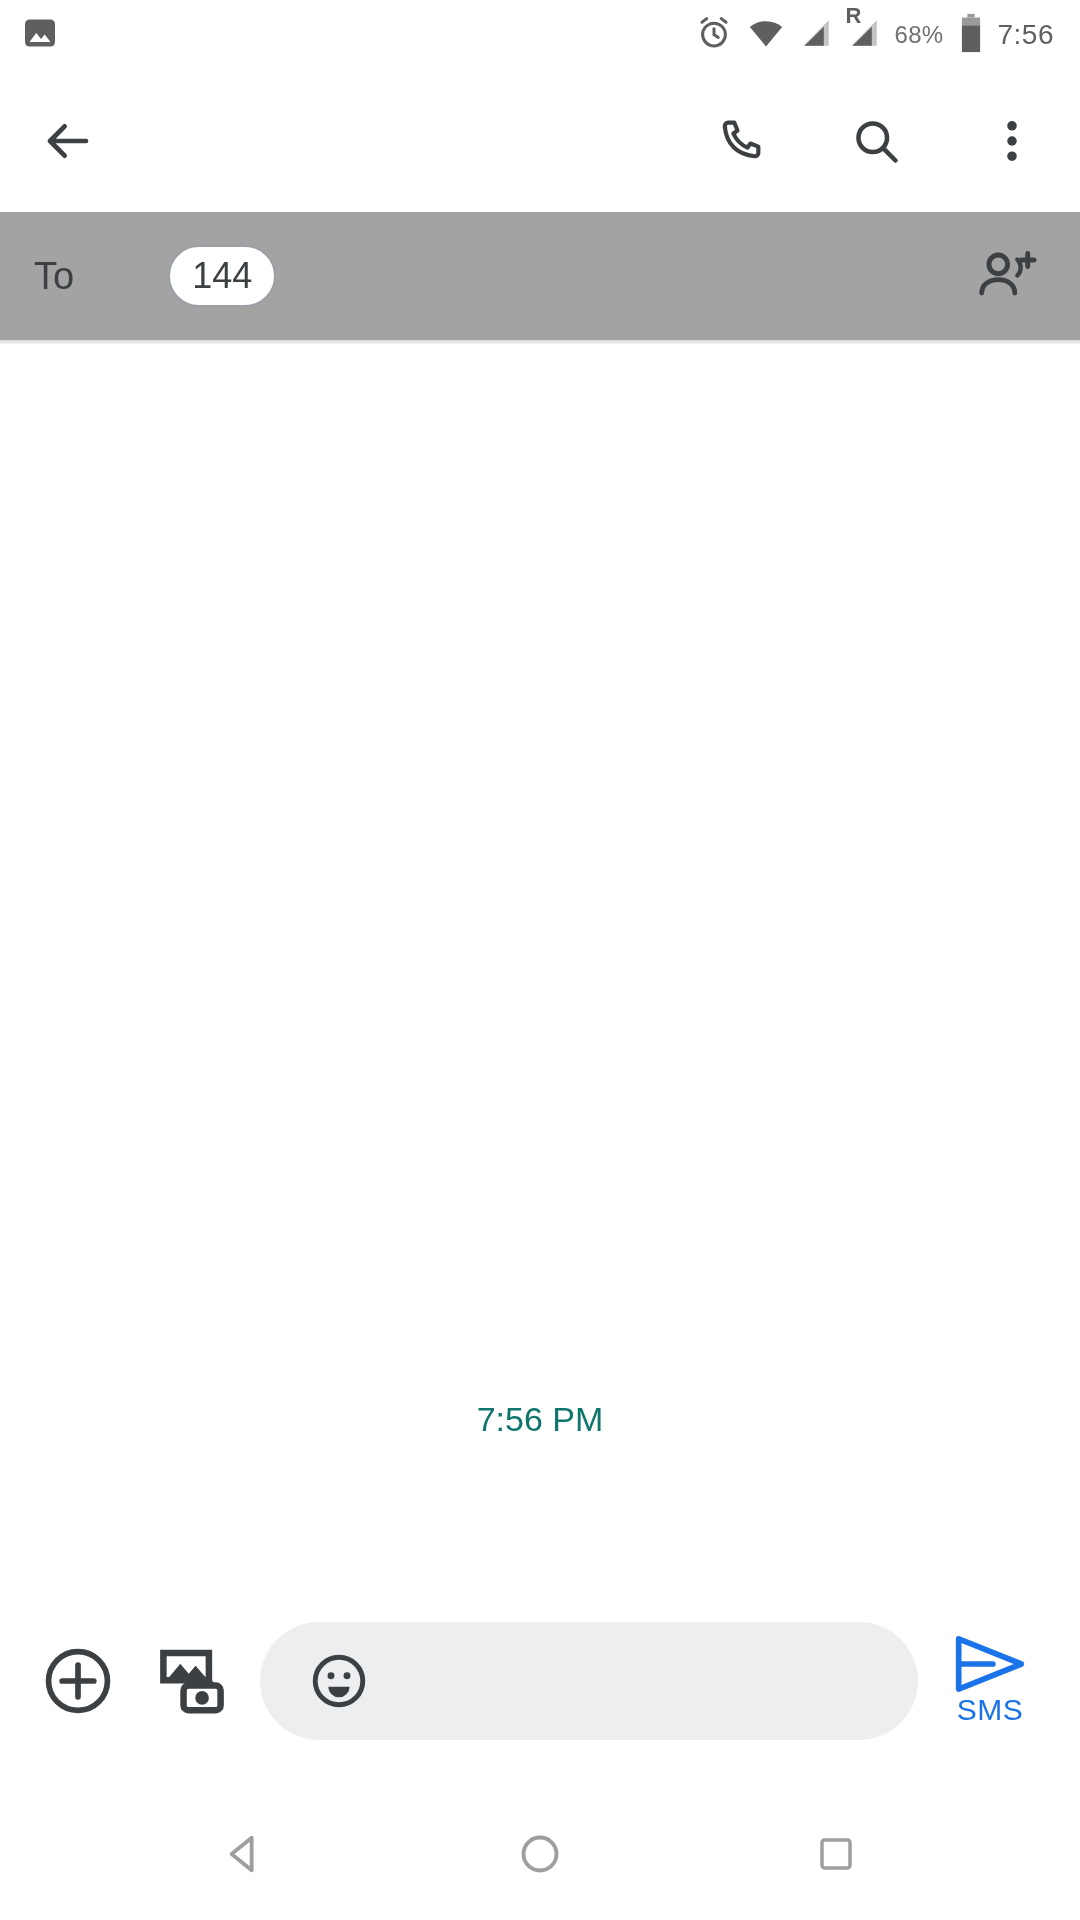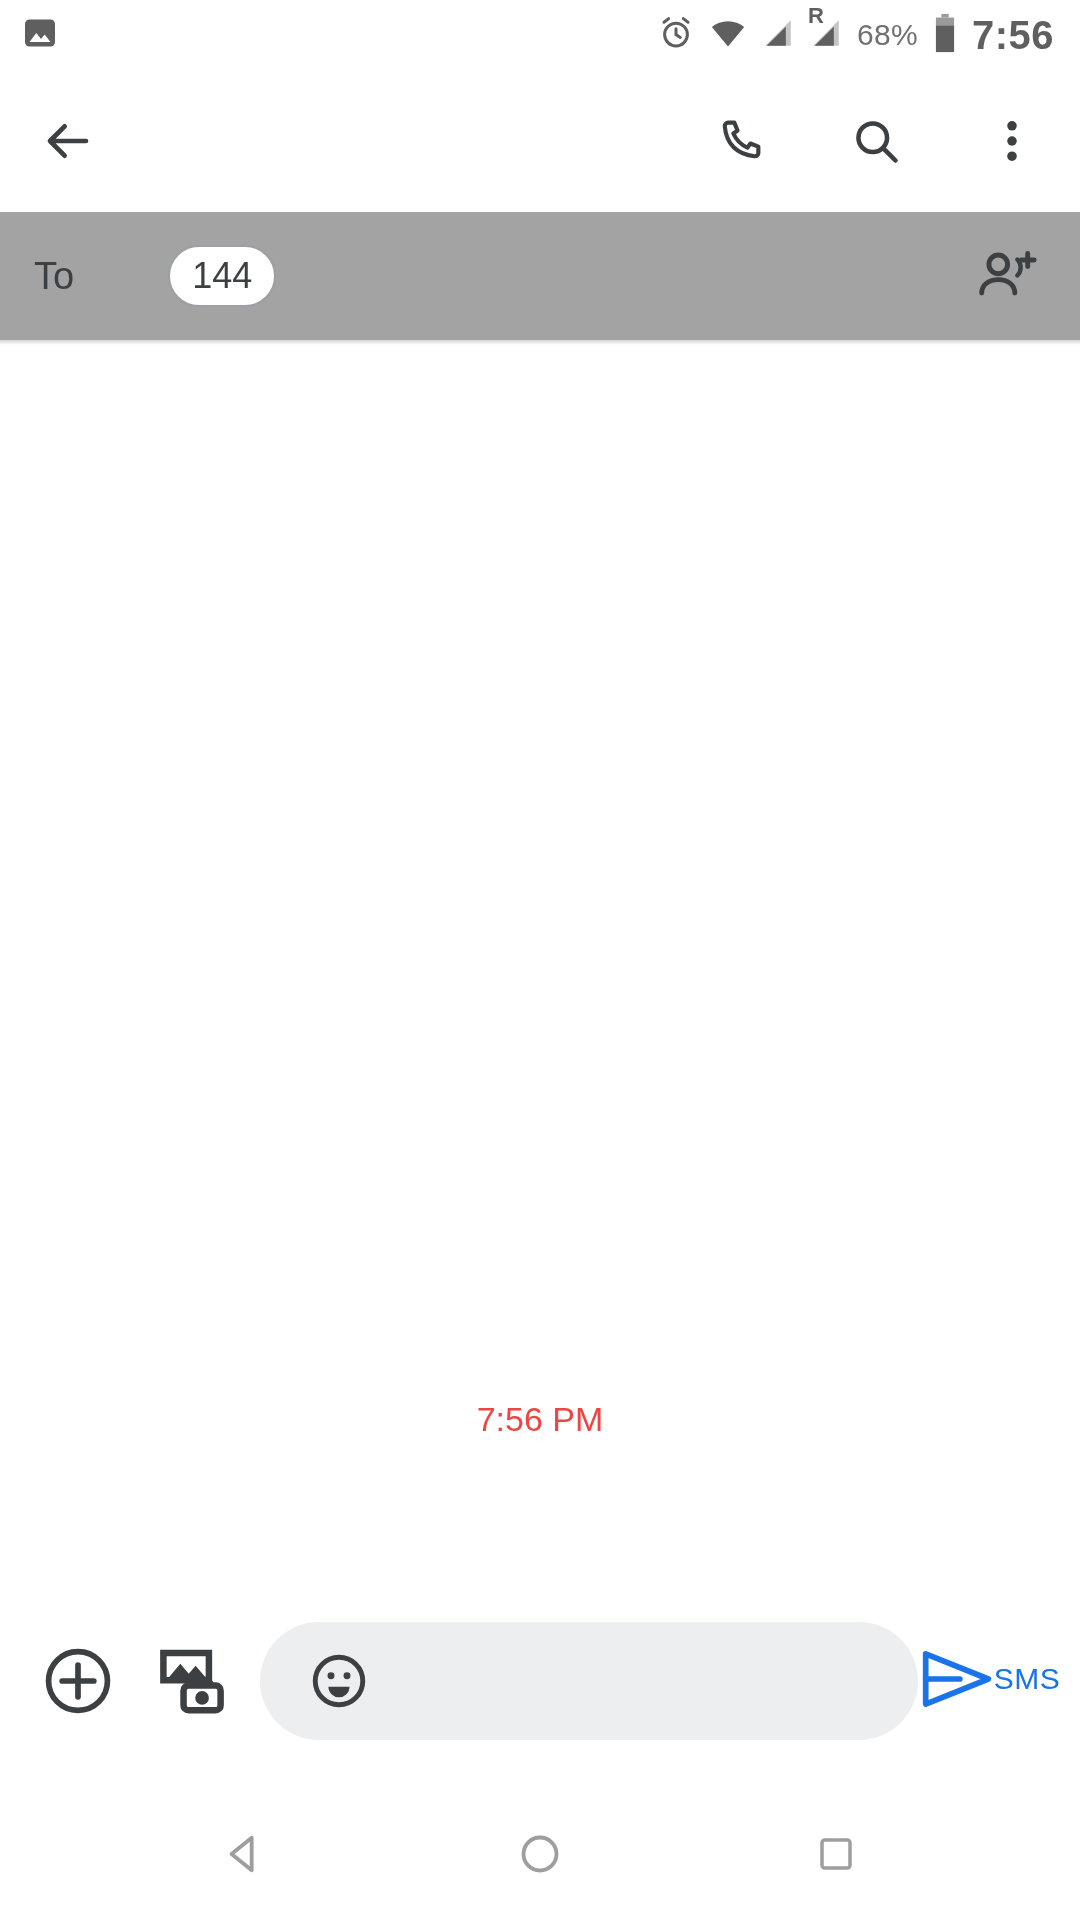--- a/index.html
+++ b/index.html
@@ -12,22 +12,22 @@
   #screen { position:relative; width:1080px; height:1920px; background:#fff; }
 
   
   .statusbar {
     position:absolute; top:0; left:0; width:1080px; height:70px;
     background:#fff; display:flex; align-items:center;
     padding:0 26px 0 22px;
   }
   .sb-left { display:flex; align-items:center; gap:14px; }
   .sb-right { margin-left:auto; display:flex; align-items:center; gap:14px; }
-  .sb-text { font-size:30px; color:#717171; letter-spacing:0.3px; }
-  .sb-time { font-size:40px; color:#5f5f5f; letter-spacing:0.5px;font-weight:bold; }
+  .sb-text { font-size:24px; color:#717171; letter-spacing:0.3px; }
+  .sb-time { font-size:28px; color:#5f5f5f; letter-spacing:0.5px; }
 
   
   .toolbar {
     position:absolute; top:70px; left:0; width:1080px; height:142px;
     background:#fff; display:flex; align-items:center; padding:0 30px;
   }
   .tb-actions { margin-left:auto; display:flex; align-items:center; gap:60px; }
   .tb-btn { display:flex; align-items:center; justify-content:center;
             width:76px; height:76px; }
 
@@ -50,21 +50,21 @@
     background:linear-gradient(to bottom, rgba(0,0,0,0.17), rgba(0,0,0,0));
   }
 
   
   .conversation {
     position:absolute; top:345px; left:0; width:1080px; height:1120px;
     background:#fff;
   }
   .timestamp {
     position:absolute; bottom:26px; left:0; width:1080px; text-align:center;
-    font-size:34px; color:#ef4444;
+    font-size:34px; color:#0f766e;
   }
 
   
   .banner {
     position:absolute; top:1465px; left:0; width:1080px; height:108px;
     background:#f4f6f9; display:flex; align-items:center; justify-content:center;
   }
   .banner-text { font-size:36px; color:#3c4043; }
 
   
@@ -76,21 +76,21 @@
               justify-content:center; flex:none; }
   .cmp-gap { width:22px; flex:none; }
   .inputpill {
     flex:1; height:118px; background:#eceef0; border-radius:59px;
     display:flex; align-items:center; padding:0 26px 0 40px; margin-left:22px;
   }
   .input-text { font-size:40px; color:#3c4043; letter-spacing:0.5px; flex:1;
                 white-space:nowrap; overflow:hidden; }
   .emoji-btn { width:78px; height:78px; display:flex; align-items:center;
                justify-content:center; flex:none; }
-  .send-wrap { width:116px; display:flex; flex-direction:row;
+  .send-wrap { width:116px; display:flex; flex-direction:column;
                align-items:center; justify-content:center; flex:none;
                margin-left:14px; }
   .send-label { font-size:30px; color:#1a73e8; margin-top:-4px;
                 letter-spacing:0.5px; }
 
   
   .navbar {
     position:absolute; bottom:0; left:0; width:1080px; height:132px;
     background:#fff; display:flex; align-items:center; justify-content:center;
     gap:206px;

